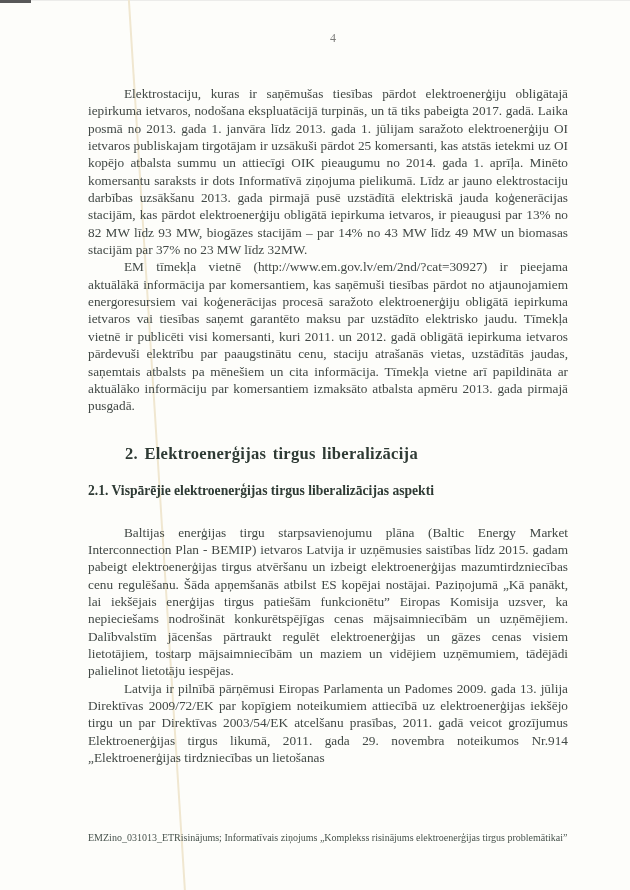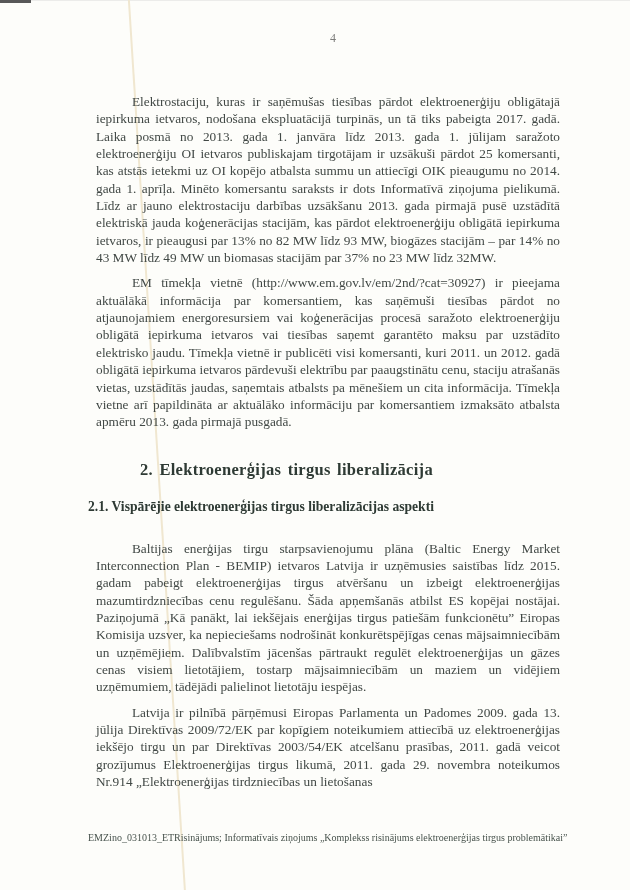--- a/index.html
+++ b/index.html
@@ -41,29 +41,29 @@
   }
   .body-text {
     position: absolute;
     top: 85px; left: 88px;
     width: 480px;
     font-size: 13.3px;
     line-height: 17.35px;
     text-align: justify;
   }
   p.para {
-    margin: 8px;
+    margin: 0;
     text-indent: 36px;
   }
   a.url {
     color: inherit;
     cursor: pointer;
   }
   h2.sec {
-    margin: 28px 0 18px 52px;
+    margin: 28px 0 18px 37px;
     font-size: 16.5px;
     line-height: 21px;
     font-weight: bold;
     color: #2e3a34;
     letter-spacing: 0.3px;
     word-spacing: 2px;
     text-align: left;
   }
   h3.subsec {
     margin: 8px 0 25px 0;

